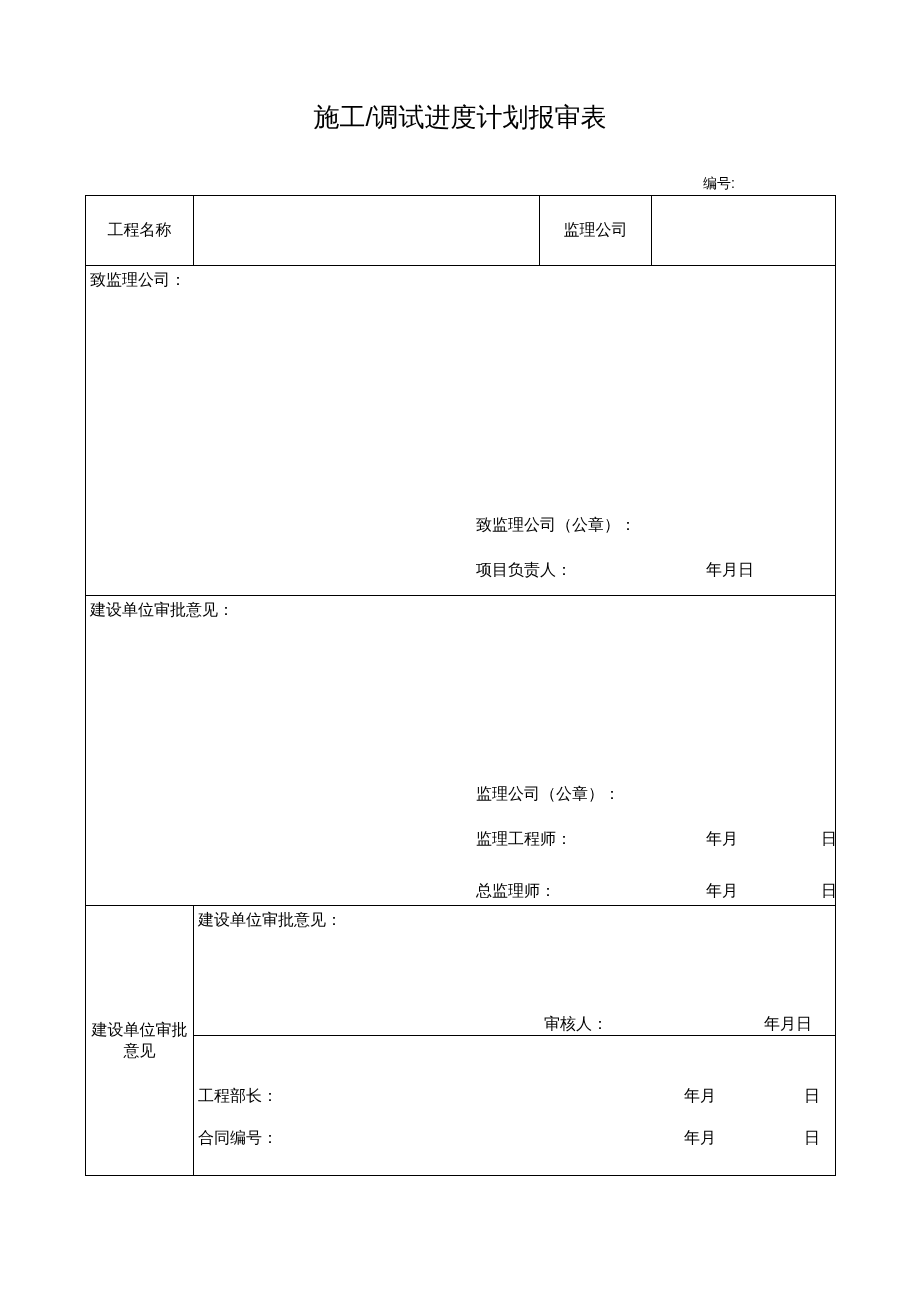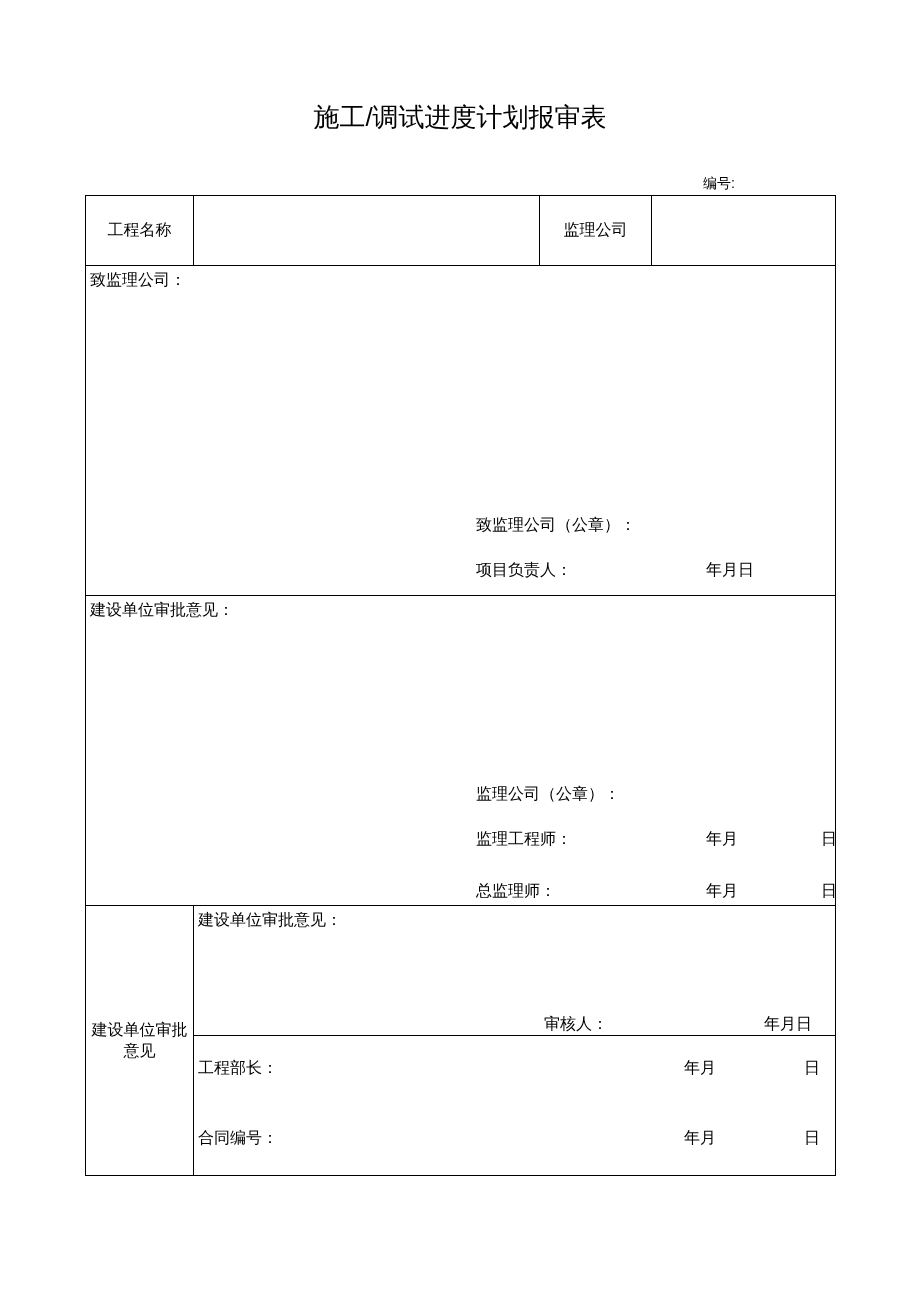--- a/index.html
+++ b/index.html
@@ -116,21 +116,21 @@
     <td colspan="3" class="section-body3">
       <div class="top-label">建设单位审批意见：</div>
       <div class="abs-line" style="top:108px;">
         <span class="lbl-reviewer">审核人：</span>
         <span class="lbl-date-right">年月日</span>
       </div>
     </td>
   </tr>
   <tr>
     <td colspan="3" class="section-body4">
-      <div class="abs-line" style="top:22px;text-decoration:underline;">
+      <div class="abs-line" style="top:50px;text-decoration:underline;">
         <span class="sig-left">工程部长：</span>
         <span class="sig-date1">年月</span>
         <span class="sig-date2">日</span>
       </div>
       <div class="abs-line" style="top:92px;">
         <span class="sig-left">合同编号：</span>
         <span class="sig-date1">年月</span>
         <span class="sig-date2">日</span>
       </div>
     </td>

